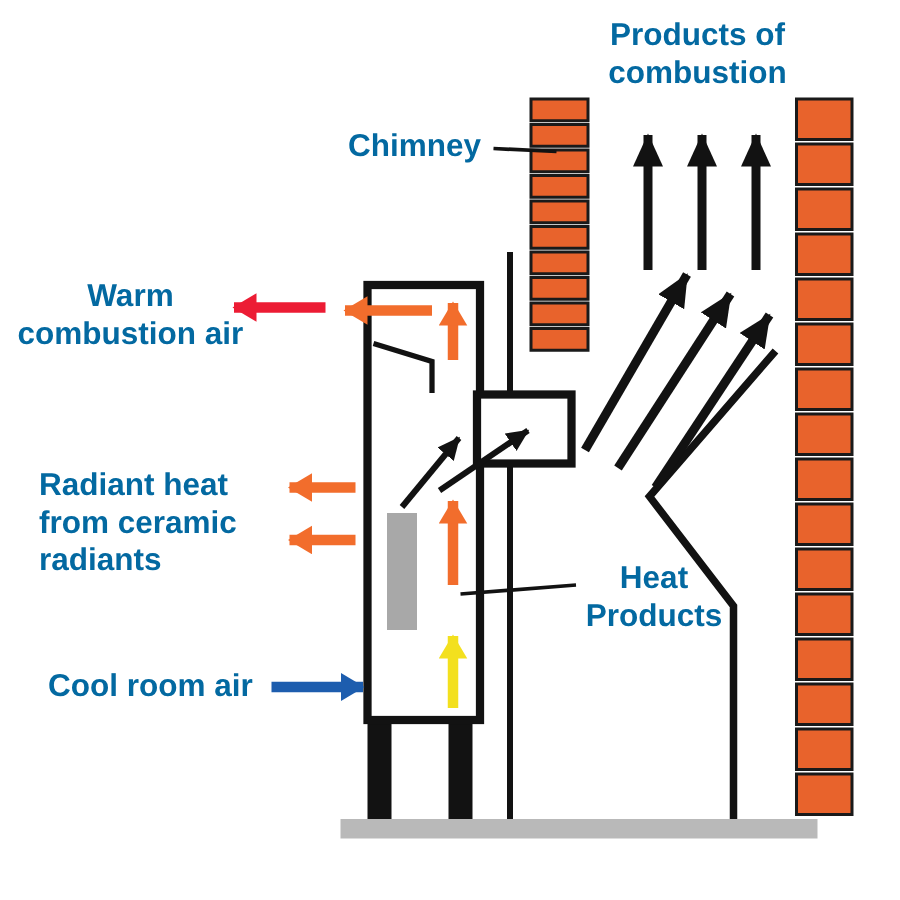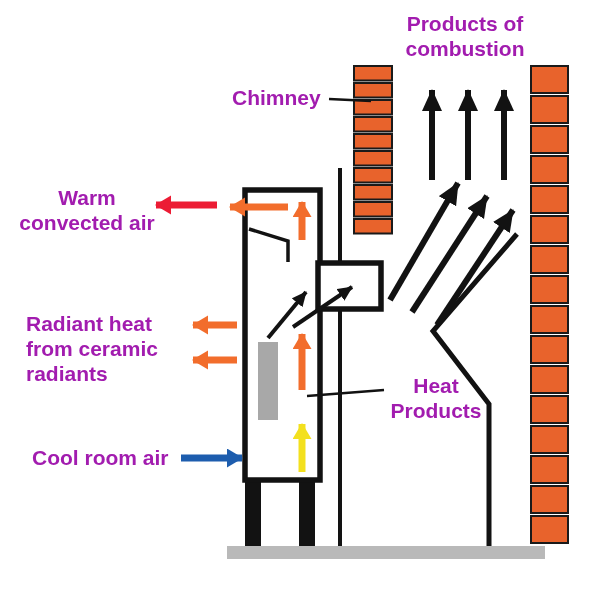--- a/index.html
+++ b/index.html
@@ -2,21 +2,21 @@
 <html style="--brick: #e8632c; --outline: #1a1a1a; --orange: #f26d2c; --red: #ec1c34; --yellow: #f3e01e; --blue: #1d5dae; --ink: #121212; --radiant: #a8a8a8; --base: #b9b9b9;"><head>
 <meta charset="utf-8">
 <style>
   :root{
     --brick:#e8632c; --outline:#1a1a1a; --orange:#f26d2c; --red:#ec1c34;
     --yellow:#f3e01e; --blue:#1d5dae; --ink:#121212; --radiant:#a8a8a8; --base:#b9b9b9;
   }
   html,body{margin:0;padding:0;background:#fff;}
   body{width:600px;height:600px;position:relative;font-family:"Liberation Sans",sans-serif;overflow:hidden;}
   .stage{position:absolute;left:0;top:0;width:600px;height:600px;}
-  .label{position:absolute;white-space:pre-line;font-weight:700;font-size:21px;line-height:1.18;color:#a21caf;}
+  .label{position:absolute;white-space:pre-line;font-weight:700;font-size:21px;line-height:1.18;color:#0369a1;}
   .center{text-align:center;}
   .brick{fill:var(--brick);stroke:var(--outline);stroke-width:2;}
   .shape{fill:#ffffff;stroke:var(--ink);stroke-width:5.5;}
   .ln{stroke:var(--ink);fill:none;}
   .thin{stroke:var(--ink);stroke-width:2.5;fill:none;}
   .arrow-black{stroke:var(--ink);stroke-width:6;fill:none;}
   .arrow-black-sm{stroke:var(--ink);stroke-width:4;fill:none;}
   .arrow-orange{stroke:var(--orange);stroke-width:7;fill:none;}
   .arrow-red{stroke:var(--red);stroke-width:7;fill:none;}
   .arrow-yellow{stroke:var(--yellow);stroke-width:7;fill:none;}
@@ -127,19 +127,19 @@
   <line class="arrow-blue" x1="181" y1="458" x2="242" y2="458" marker-end="url(#mBlue)"></line>
 
   <line class="thin" x1="329" y1="99" x2="371" y2="101"></line>
   <line class="thin" x1="384" y1="390" x2="307" y2="396"></line>
 </svg>
 
 <div class="label center" style="left:385px;top:12px;width:160px;">Products of
 combustion</div>
 <div class="label" style="left:232px;top:86px;">Chimney</div>
 <div class="label center" style="left:8px;top:186px;width:158px;">Warm
-convected air</div>
+combustion air</div>
 <div class="label" style="left:26px;top:312px;">Radiant heat
 from ceramic
 radiants</div>
 <div class="label" style="left:16px;top:446px;margin-left:16px;">Cool room air</div>
 <div class="label center" style="left:386px;top:374px;width:100px;">Heat
 Products</div>
 
 </body></html>

